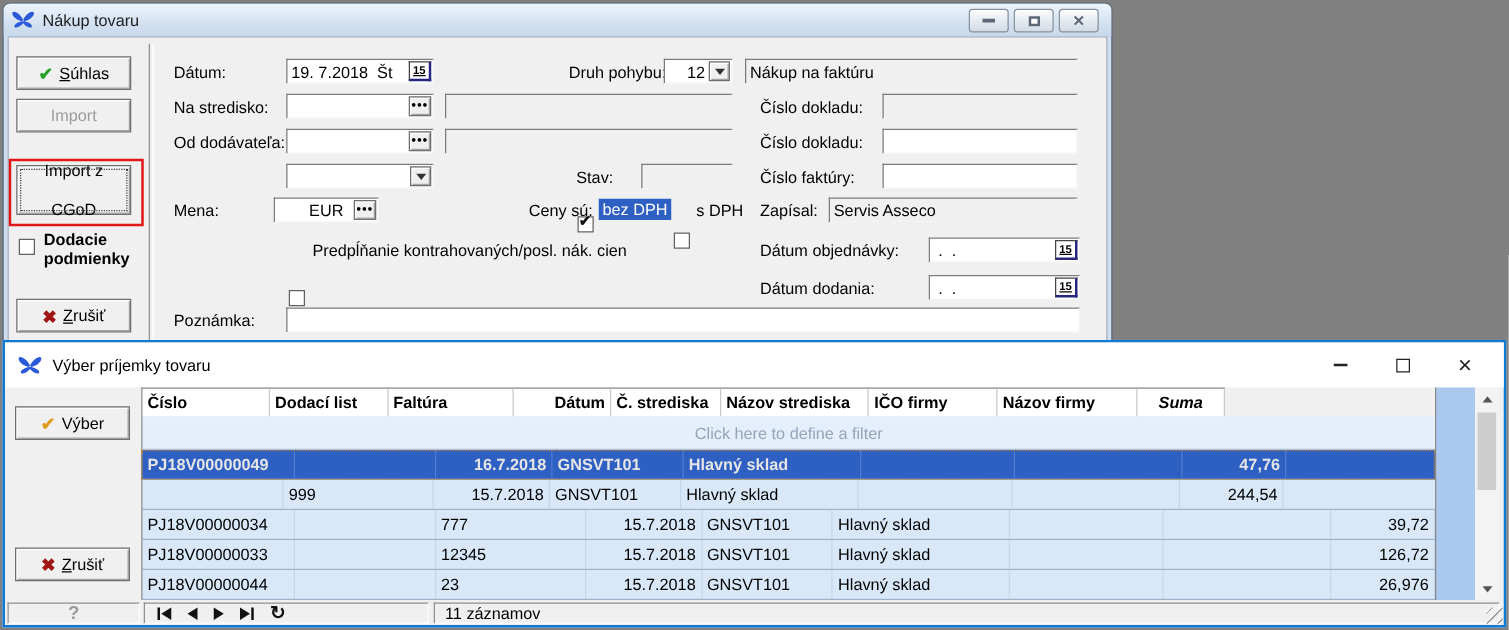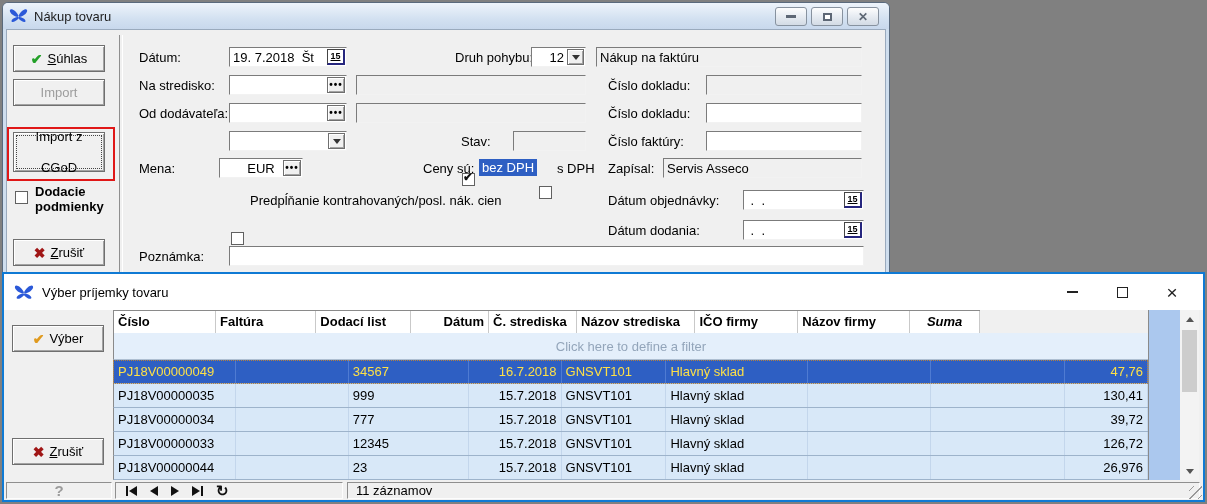--- a/index.html
+++ b/index.html
@@ -66,21 +66,21 @@
   
   .tbl-header{display:flex;background:#fff;height:23px;border-left:1px solid #8a8a8a;border-top:1px solid #8a8a8a;box-sizing:border-box;}
   .th{box-sizing:border-box;font-weight:bold;padding:3px 4px 0 4px;border-right:1px solid #c9c9c9;
     white-space:nowrap;overflow:hidden;}
   .filter-row{background:var(--filterbg,#e4effb);color:#93a5ba;display:flex;align-items:center;
     justify-content:center;border-left:1px solid #8a8a8a;border-bottom:1px solid #aebfd2;box-sizing:border-box;}
   .tr{display:flex;height:24px;background:var(--rowbg,#d8e8f8);box-sizing:border-box;
     border-bottom:1px solid #9db3cb;border-left:1px solid #8a8a8a;}
   .td{box-sizing:border-box;padding:4px 4px 0 4px;border-right:1px solid #c3d6ec;
     white-space:nowrap;overflow:hidden;}
-  .tr.sel{background:var(--sel,#2e5fc3);color:#fde047;outline:1px dotted #b5813f;outline-offset:-1px;}
+  .tr.sel{background:var(--sel,#2e5fc3);color:#e5e5e5;outline:1px dotted #b5813f;outline-offset:-1px;font-weight:bold;}
   .tr.sel .td{border-right-color:#4f7bd2;}
   .filler{background:#abc8ee;border-left:1px solid #8a8a8a;box-sizing:border-box;}
   
   .sbar{background:#f3f3f3;}
   .sb-btn{position:absolute;left:0;width:19px;height:18px;display:flex;align-items:center;justify-content:center;}
   .sb-up{width:0;height:0;border-left:4px solid transparent;border-right:4px solid transparent;border-bottom:5px solid #555;}
   .sb-dn{width:0;height:0;border-left:4px solid transparent;border-right:4px solid transparent;border-top:5px solid #555;}
   .sb-thumb{position:absolute;left:2px;width:15px;background:#cdcdcd;}
   
   .panel{border:1px solid;border-color:#8f8f8f #fdfdfd #fdfdfd #8f8f8f;box-sizing:border-box;
@@ -249,54 +249,52 @@
       <span class="ico-check" style="color:var(--orange,#e09a1e);">✔</span>
       <span>Výber</span>
     </div>
     <div class="abs btn" style="left:8px;top:164px;width:92px;height:27px;">
       <span class="ico-cross" style="color:var(--crossred,#a01616);">✖</span>
       <span><u>Z</u>rušiť</span>
     </div>
 
     <div class="abs tbl-header" style="left:109px;top:36px;width:867px;">
         <div class="th" style="width: 122px; text-align: left;">Číslo</div>
+        <div class="th" style="width: 113px; text-align: left;">Dodací list</div>
         <div class="th" style="width: 120px; text-align: left;">Faltúra</div>
-        <div class="th" style="width: 113px; text-align: left;">Dodací list</div>
         <div class="th" style="width: 93px; text-align: right;">Dátum</div>
         <div class="th" style="width: 105px; text-align: left;">Č. strediska</div>
         <div class="th" style="width: 142px; text-align: left;">Názov strediska</div>
         <div class="th" style="width: 123px; text-align: left;">IČO firmy</div>
         <div class="th" style="width: 134px; text-align: left;">Názov firmy</div>
         <div class="th" style="width: 83px; text-align: center; font-style: italic;">Suma</div>
       </div>
     <div class="abs filter-row" style="left:109px;top:59px;width:1035px;height:27px;">
       <span>Click here to define a filter</span>
     </div>
     <div class="abs" style="left:109px;top:86px;width:1035px;" id="table-body">
         <div class="tr sel">
           <div class="td" style="width: 122px; text-align: left;">PJ18V00000049</div>
           <div class="td" style="width: 113px; text-align: left;"></div>
-          <div class="td" style="width: 120px; text-align: left;">34567</div>
           <div class="td" style="width: 93px; text-align: right;">16.7.2018</div>
           <div class="td" style="width: 105px; text-align: left;">GNSVT101</div>
           <div class="td" style="width: 142px; text-align: left;">Hlavný sklad</div>
           <div class="td" style="width: 123px; text-align: left;"></div>
           <div class="td" style="width: 134px; text-align: left;"></div>
           <div class="td" style="width: 83px; text-align: right;">47,76</div>
         </div>
         <div class="tr">
-          <div class="td" style="width: 122px; text-align: left;">PJ18V00000035</div>
           <div class="td" style="width: 113px; text-align: left;"></div>
           <div class="td" style="width: 120px; text-align: left;">999</div>
           <div class="td" style="width: 93px; text-align: right;">15.7.2018</div>
           <div class="td" style="width: 105px; text-align: left;">GNSVT101</div>
           <div class="td" style="width: 142px; text-align: left;">Hlavný sklad</div>
           <div class="td" style="width: 123px; text-align: left;"></div>
           <div class="td" style="width: 134px; text-align: left;"></div>
-          <div class="td" style="width: 83px; text-align: right;">130,41</div>
+          <div class="td" style="width: 83px; text-align: right;">244,54</div>
         </div>
         <div class="tr">
           <div class="td" style="width: 122px; text-align: left;">PJ18V00000034</div>
           <div class="td" style="width: 113px; text-align: left;"></div>
           <div class="td" style="width: 120px; text-align: left;">777</div>
           <div class="td" style="width: 93px; text-align: right;">15.7.2018</div>
           <div class="td" style="width: 105px; text-align: left;">GNSVT101</div>
           <div class="td" style="width: 142px; text-align: left;">Hlavný sklad</div>
           <div class="td" style="width: 123px; text-align: left;"></div>
           <div class="td" style="width: 134px; text-align: left;"></div>

